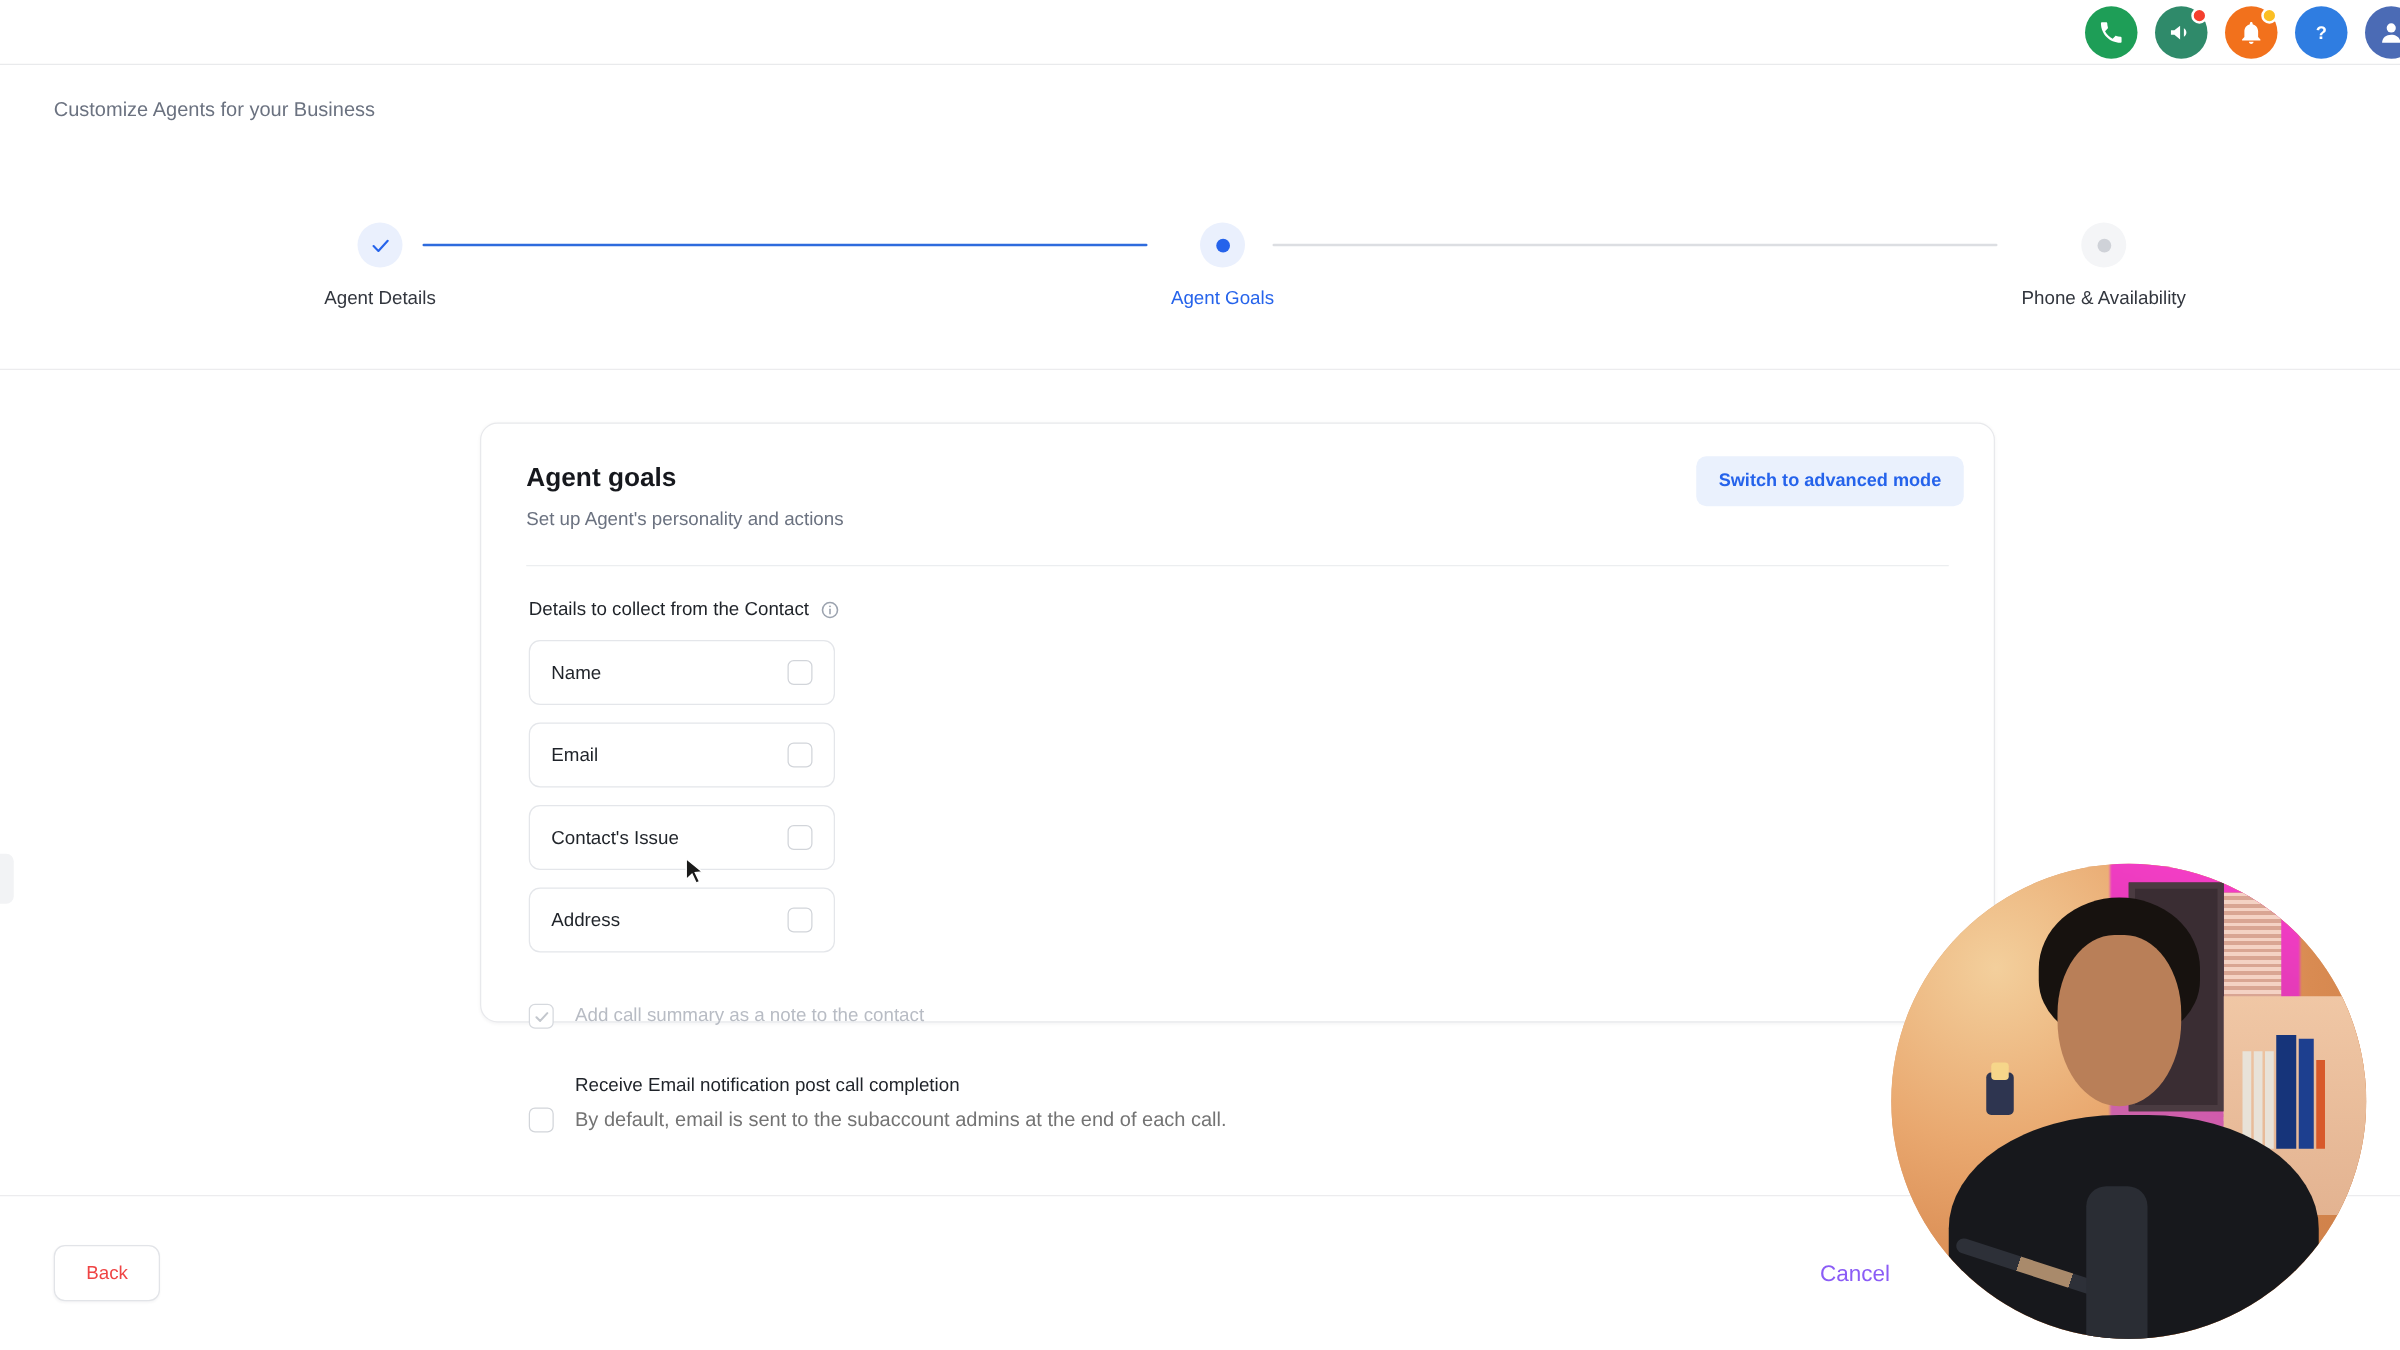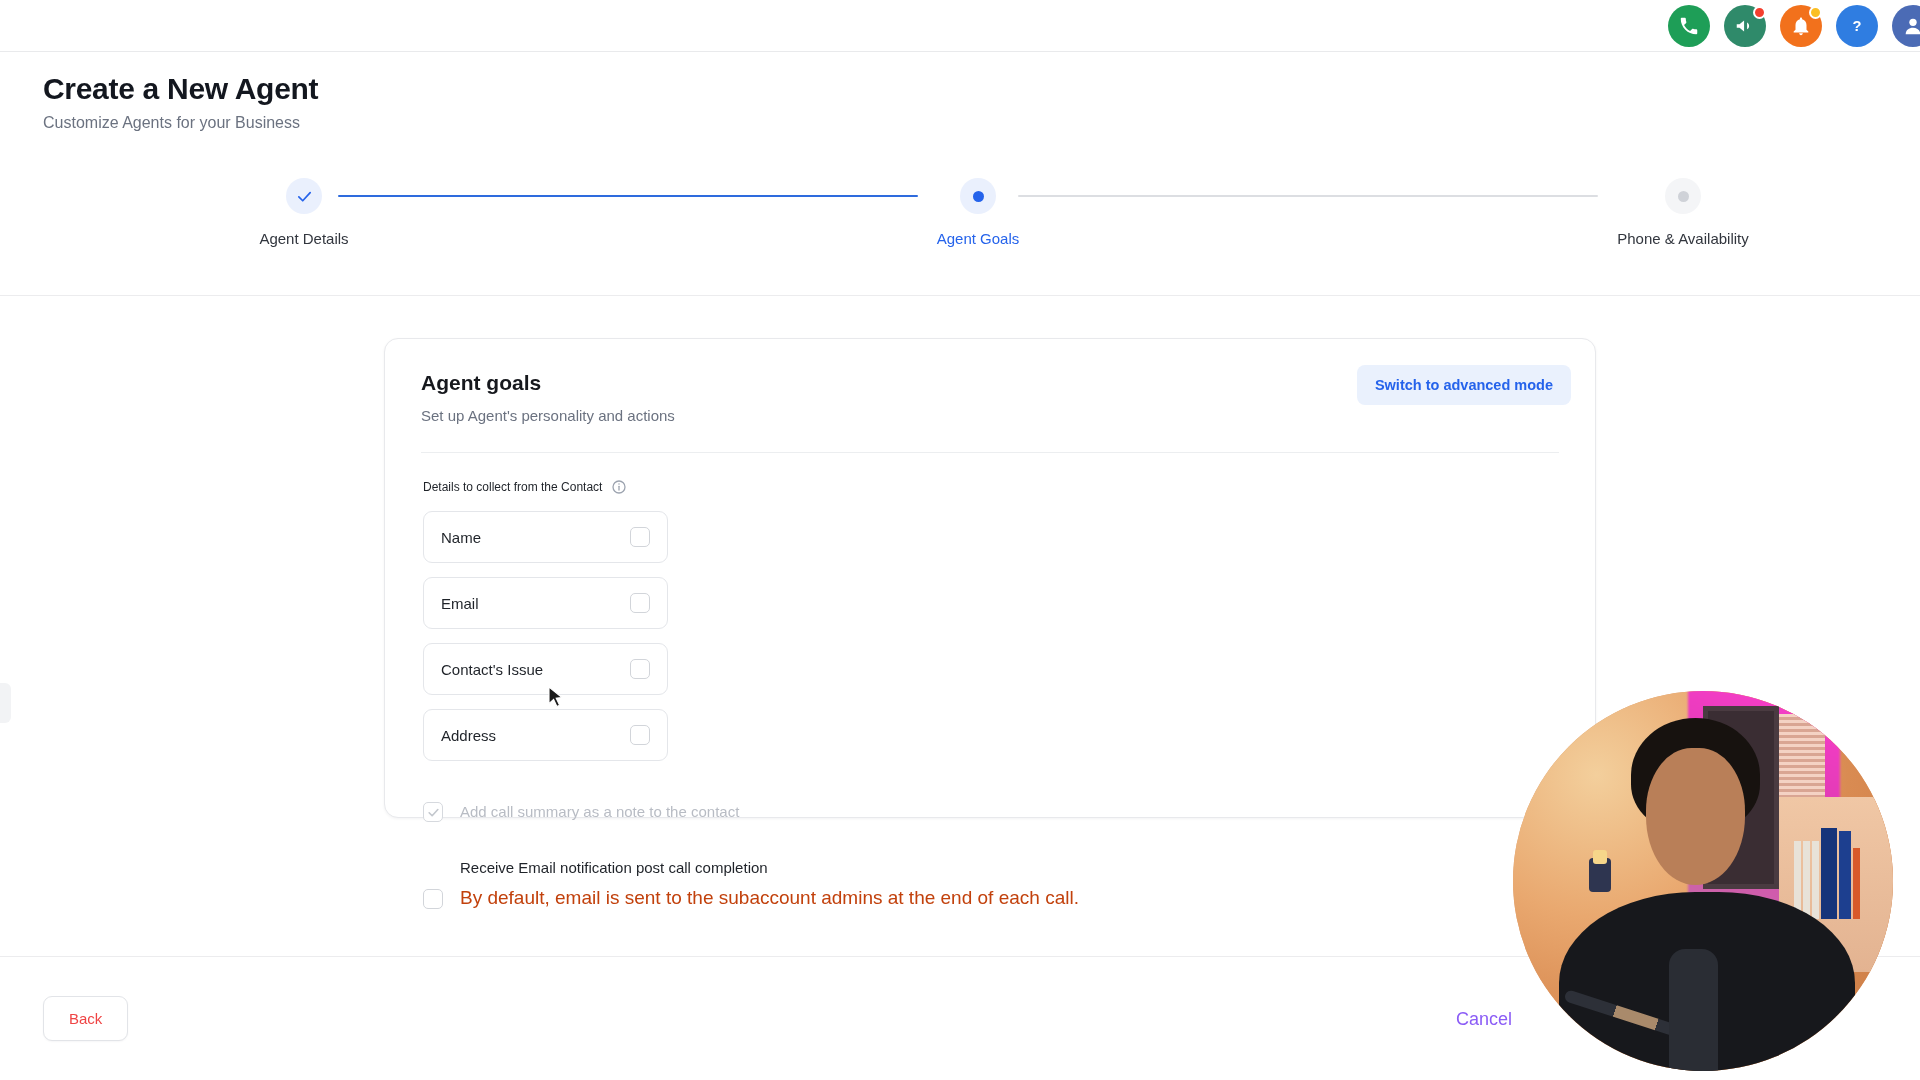--- a/index.html
+++ b/index.html
@@ -72,21 +72,21 @@
   .adv-btn {
     position: absolute; right: 24px; top: 26px;
     background: #eaf1fd; color: #2563eb; border: none; border-radius: 8px;
     font-size: 14.5px; font-weight: 700; padding: 12px 18px; cursor: pointer;
     font-family: inherit;
   }
   .divider { height: 1px; background: #eceef0; margin: 28px 36px 0 36px; }
 
   .sec-label-row {
     display: flex; align-items: center; gap: 9px;
-    margin: 26px 0 0 38px; font-size: 12px; color: #1f2329;
+    margin: 26px 0 0 38px; font-size: 15px; color: #1f2329;
   }
   .info-icon { width: 16px; height: 16px; display: block; }
 
   
   .chips { display: flex; gap: 14px; margin: 16px 0 0 38px; flex-direction: column; }
   .chip {
     width: 245px; height: 52px; border: 1px solid #e4e6ea; border-radius: 9px;
     display: flex; align-items: center; justify-content: space-between;
     padding: 0 17px; background: #fff; cursor: pointer;
   }
@@ -99,21 +99,21 @@
   .cbox.checked-disabled { border-color: #d6d9de; }
   .cbox svg { display: block; }
 
   
   .opt { display: flex; align-items: flex-end; gap: 17px; margin-left: 38px; }
   .opt.r1 { margin-top: 40px; }
   .opt.r2 { margin-top: 37px; }
   .opt.r3 { margin-top: 37px; }
   .opt-txt { font-size: 15px; color: #1f2329; line-height: 1.25; }
   .opt-txt.muted { color: #b8bcc4; }
-  .opt-help { font-size: 19px; color: #c2410c; margin-top: 9px; }
+  .opt-help { font-size: 16px; color: #737373; margin-top: 9px; }
   .opt .cbox { margin-top: 1px; }
 
   
   .bottombar {
     position: absolute; left: 0; bottom: 0; width: 1920px; height: 124px;
     background: #fff; border-top: 1px solid #ececee;
     display: flex; align-items: center;
   }
   .back-btn {
     margin-left: 43px;
@@ -231,21 +231,20 @@
         <svg width="22" height="22" viewBox="0 0 24 24" fill="#fff">
           <circle cx="12" cy="8" r="4"></circle>
             <path d="M4 21c0-4.4 3.6-7 8-7s8 2.6 8 7z"></path>
         </svg>
       </div>
 
     </div>
   </div>
 
   <div class="page-head">
-    <div class="page-title">Create a New Agent</div>
     <div class="page-sub">Customize Agents for your Business</div>
   </div>
 
   <div class="stepper">
     <div class="seg filled" style="left:338px; width:580px;"></div>
     <div class="seg empty" style="left:1018px; width:580px;"></div>
 
     <div class="step" style="left:224px; width:160px;">
       <div class="step-node done">
         <svg width="17" height="17" viewBox="0 0 24 24" fill="none" stroke="#2563eb" stroke-width="2.4" stroke-linecap="round" stroke-linejoin="round">

